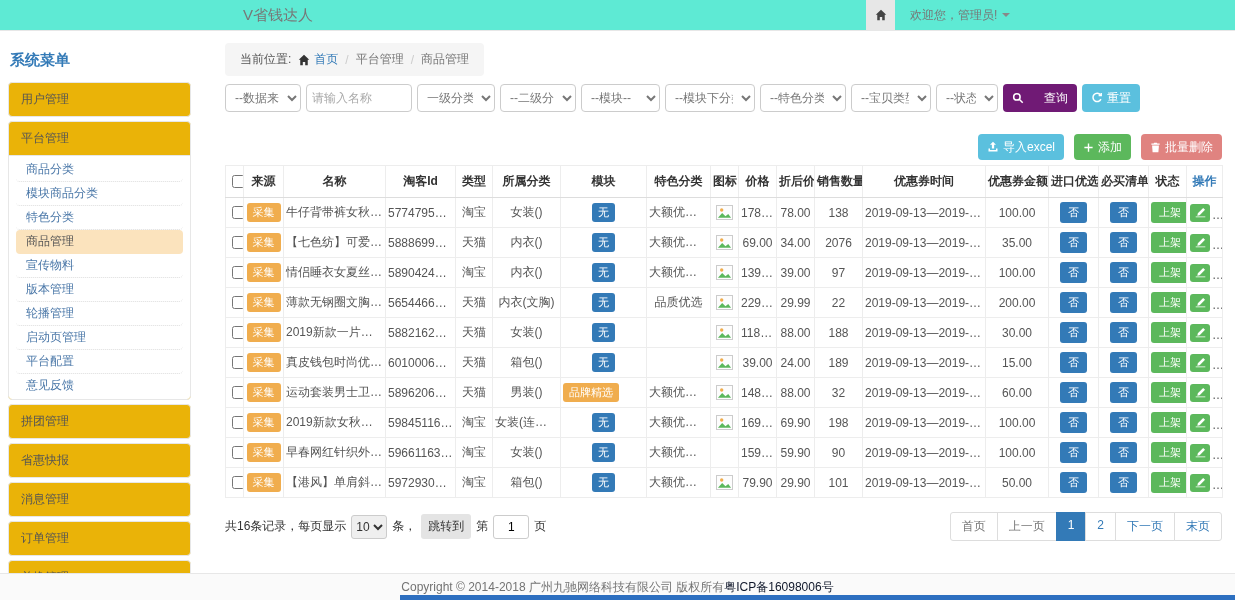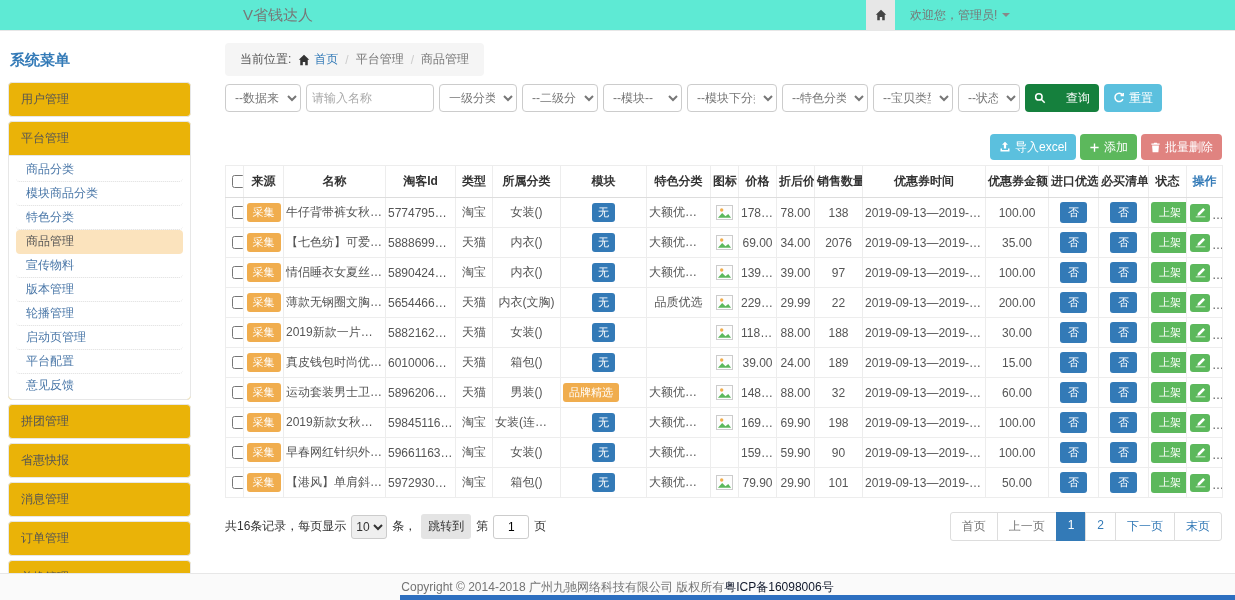--- a/index.html
+++ b/index.html
@@ -32,30 +32,30 @@
   .breadcrumb .loc { color:#555; }
   .crumb-home { color:#337ab7; display:inline-flex; align-items:center; gap:4px; cursor:pointer; }
   .crumb-home .hic { color:#333; display:inline-flex; }
   .breadcrumb .sep { color:#ccc; }
   .breadcrumb .crumb { color:#777; }
   
   .filters { display:flex; gap:5px; margin-top:8px; align-items:center; }
   .ctl { height:28px; border:1px solid #ccc; border-radius:4px; background:#fff; color:#777;
          font-size:12px; font-family:inherit; padding:0 5px; }
   input.ctl::placeholder { color:#aaa; }
-  .w1{width:76px}.w2{width:128px}.w3{width:78px}.w4{width:76px}.w5{width:79px}
+  .w1{width:76px}.w2{width:106px}.w3{width:78px}.w4{width:76px}.w5{width:79px}
   .w6{width:90px}.w7{width:86px}.w8{width:80px}.w9{width:62px}
   .btn { display:inline-flex; align-items:center; gap:4px; border:none; border-radius:4px; color:#fff;
          font-size:12px; font-family:inherit; height:28px; padding:0 9px; cursor:pointer; }
-  .btn-primary { background:#15803d;gap:20px; }
+  .btn-primary { background:#701a75;gap:20px; }
   .btn-info { background:#5bc0de; }
   .btn-success { background:#5cb85c; }
   .btn-danger-soft { background:#e08380; }
   
-  .toolbar { display:flex; justify-content:flex-end; gap:4px; margin-top:22px; }
+  .toolbar { display:flex; justify-content:flex-end; gap:10px; margin-top:22px; }
   .toolbar .btn { height:26px; }
   
   table { width:997px; border-collapse:collapse; margin-top:5px; table-layout:fixed; text-align:center; font-size:12px; }
   th { color:#333; font-weight:bold; padding:6px 2px; border:1px solid #ededed; border-bottom:1px solid #ddd;
        white-space:nowrap; overflow:hidden; }
   th.op { color:#337ab7; }
   td { padding:4px 2px; border:1px solid #ededed; color:#555; white-space:nowrap; overflow:hidden; text-overflow:ellipsis; height:26px; }
   .badge { display:inline-block; padding:2px 6px; border-radius:3px; color:#fff; font-size:11px; line-height:1.3; }
   .bg-orange { background:#f0ad4e; }
   .bg-blue { background:#337ab7; }

